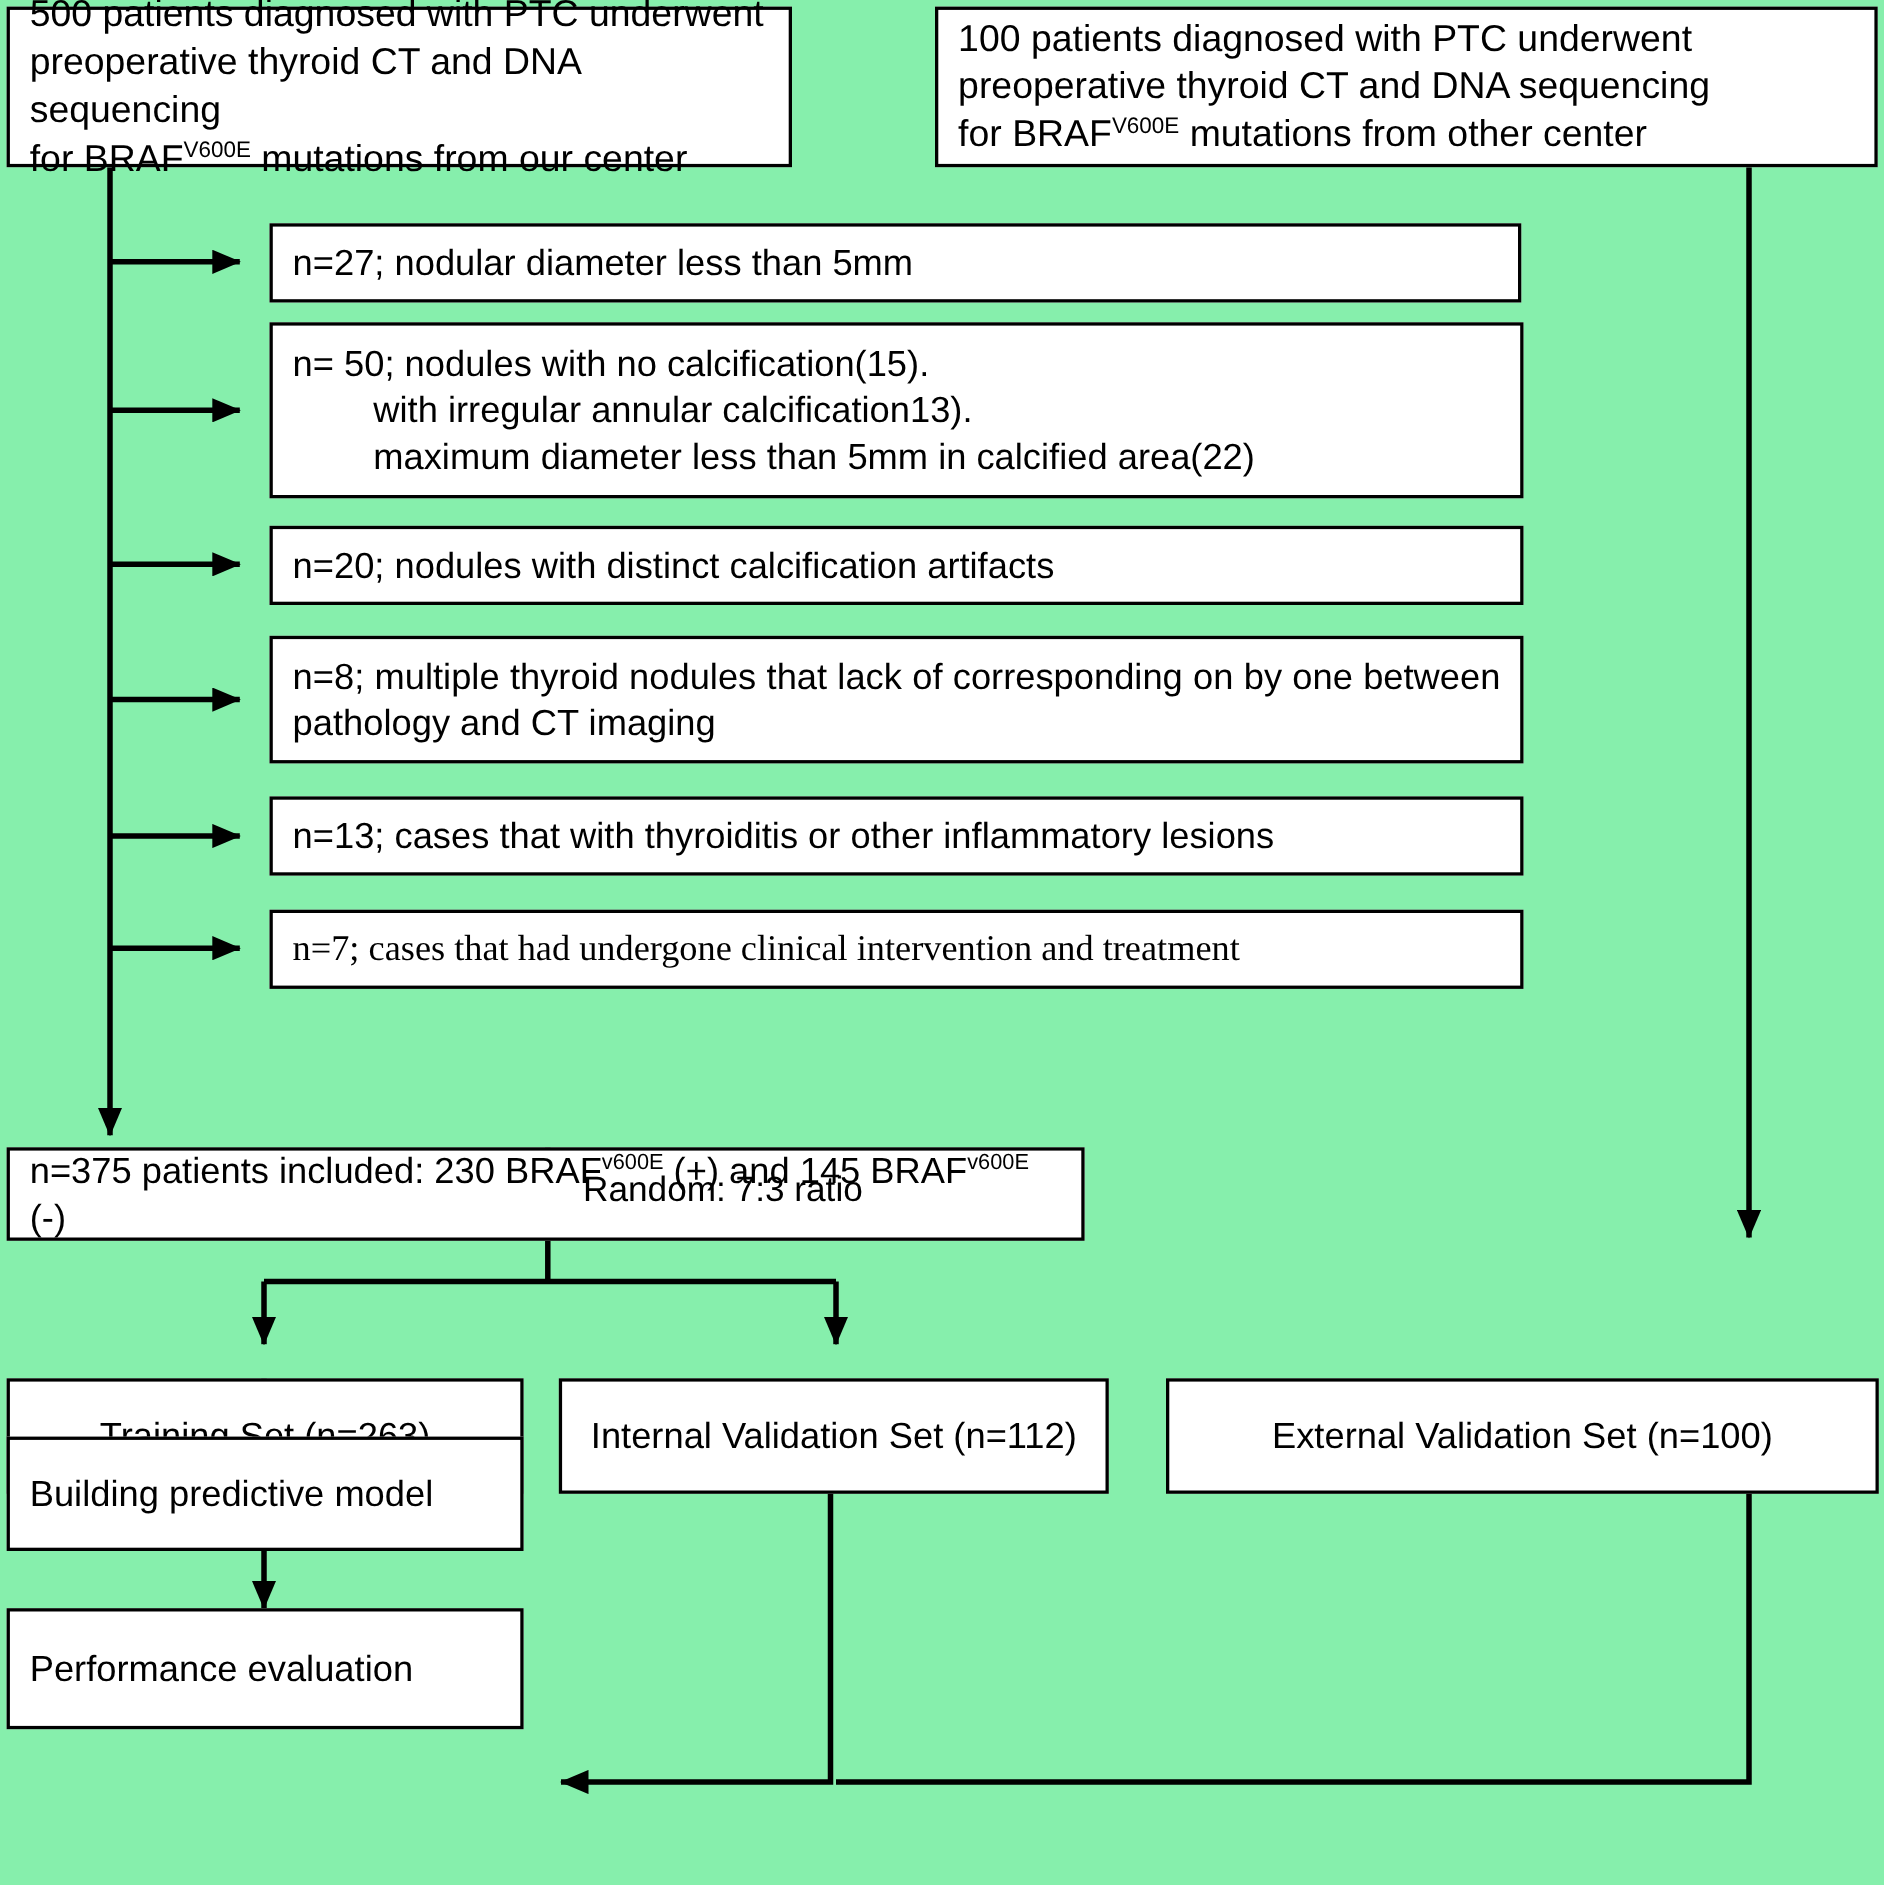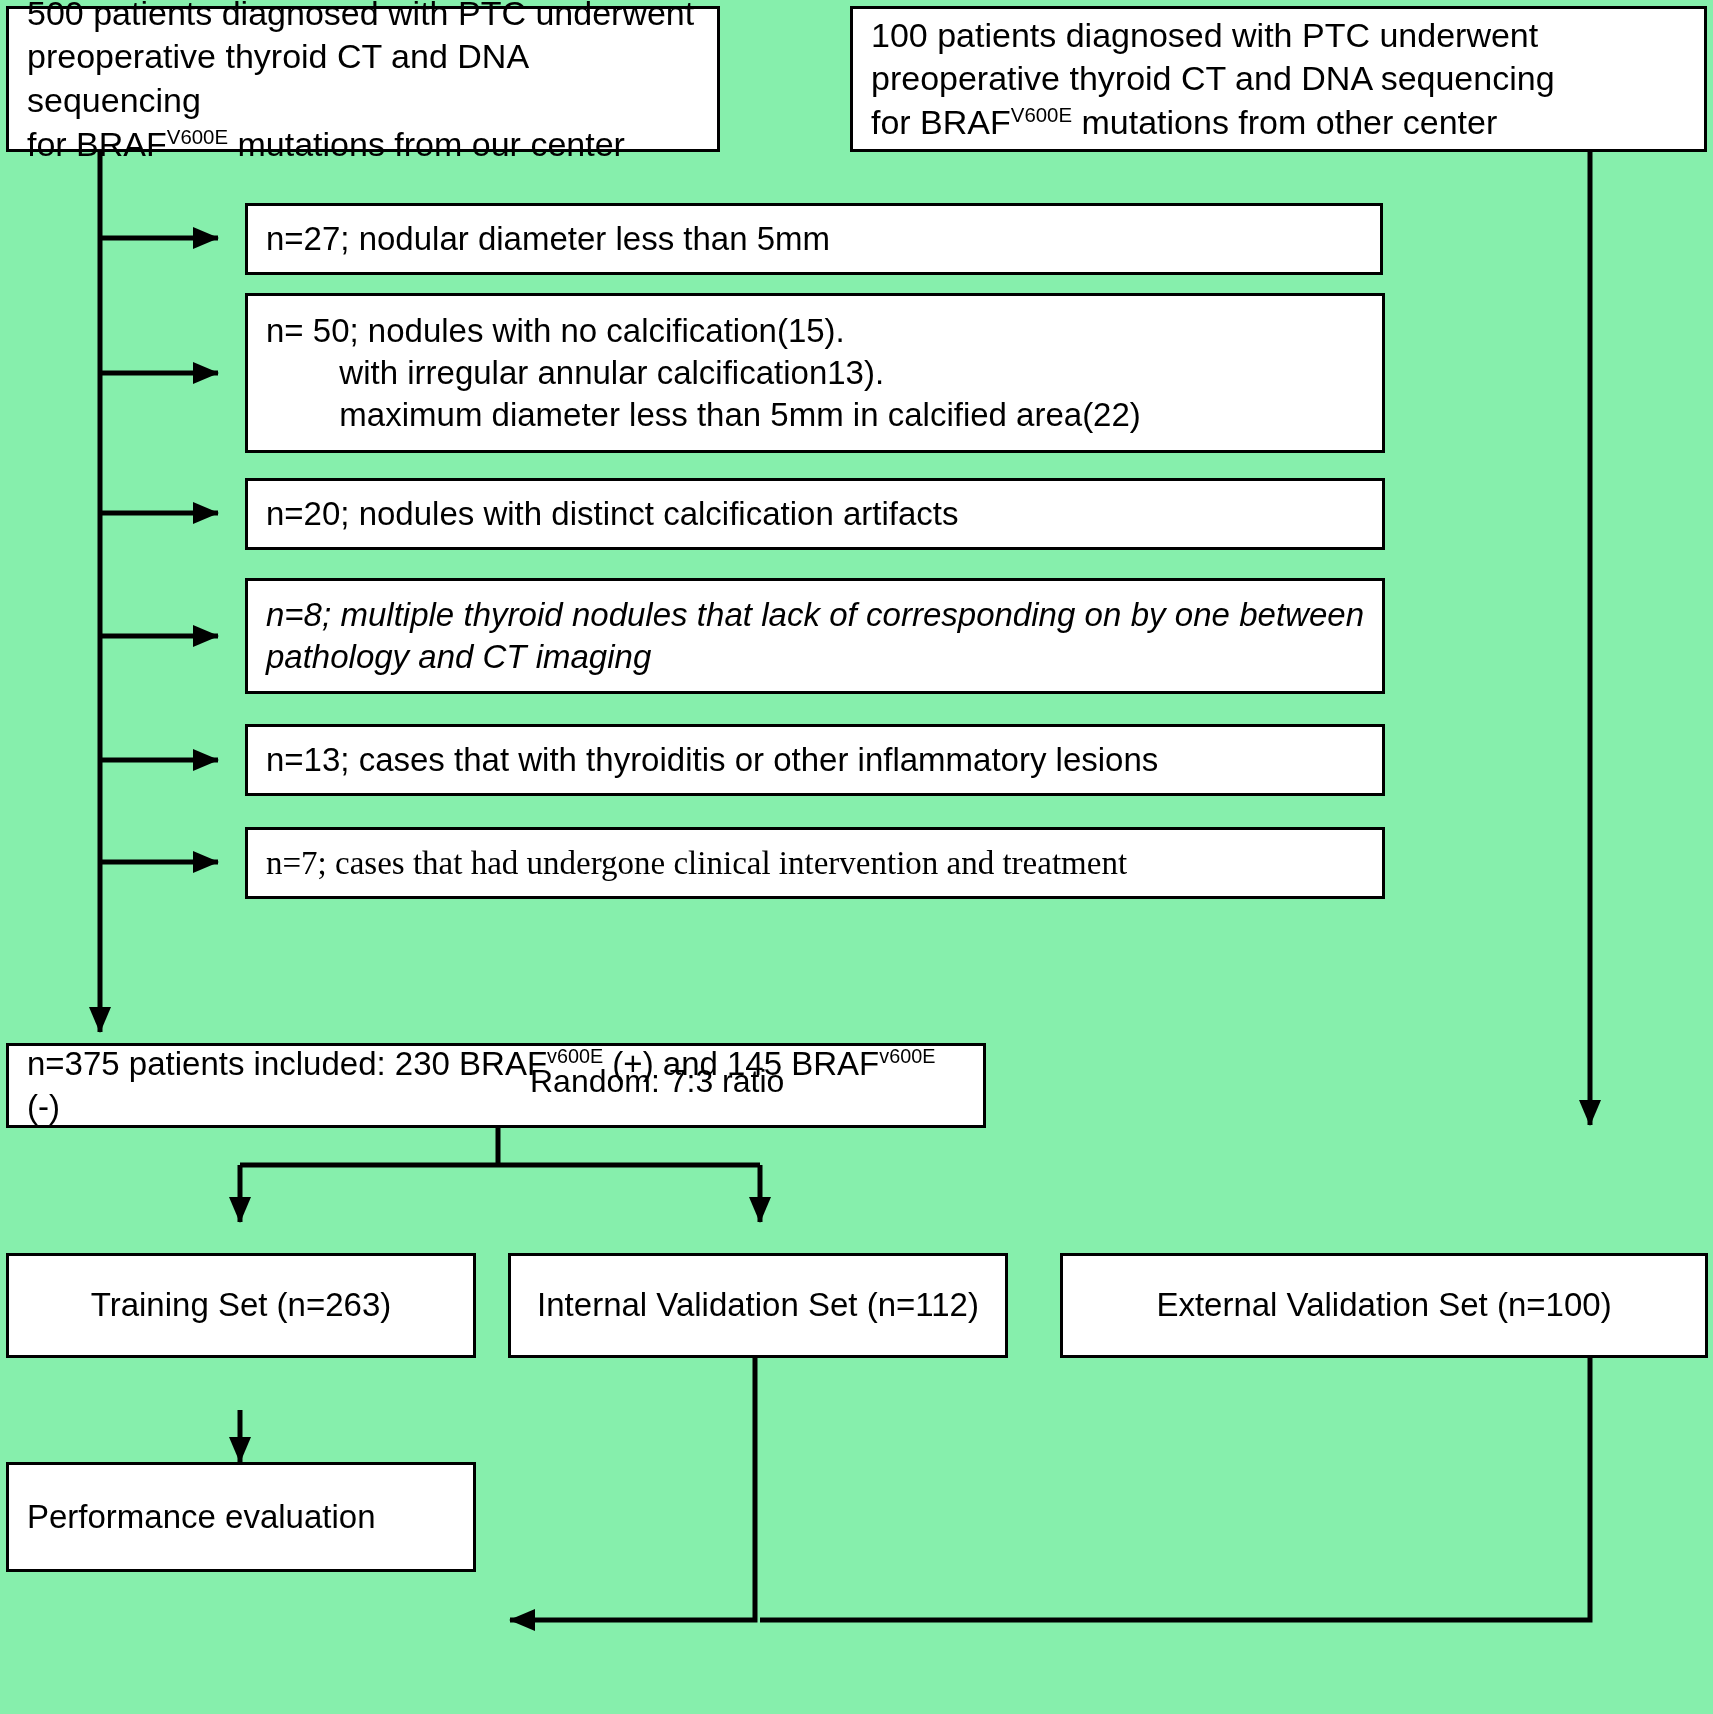--- a/index.html
+++ b/index.html
@@ -118,21 +118,21 @@
   <div class="node excl" style="left:245px; top:293px; width:1140px; height:160px;">
     <span class="txt">n= 50; nodules with no calcification(15).
         with irregular annular calcification13).
         maximum diameter less than 5mm in calcified area(22)</span>
   </div>
 
   <div class="node excl" style="left:245px; top:478px; width:1140px; height:72px;">
     <span class="txt">n=20; nodules with distinct calcification artifacts</span>
   </div>
 
-  <div class="node excl justified" style="left:245px; top:578px; width:1140px; height:116px;font-style:italic;">
+  <div class="node excl justified" style="left:245px; top:578px; width:1140px; height:116px;">
     <span class="txt">n=8; multiple thyroid nodules that lack of corresponding on by one between pathology and CT imaging</span>
   </div>
 
   <div class="node excl" style="left:245px; top:724px; width:1140px; height:72px;justify-content:center;">
     <span class="txt">n=13; cases that with thyroiditis or other inflammatory lesions</span>
   </div>
 
   <div class="node excl" style="left:245px; top:827px; width:1140px; height:72px;font-family:Liberation Serif, serif;">
     <span class="txt">n=7; cases that had undergone clinical intervention and treatment</span>
   </div>
@@ -148,18 +148,21 @@
   </div>
 
   <div class="node setbox" style="left:508px; top:1253px; width:500px; height:105px;">
     <span class="txt">Internal Validation Set (n=112)</span>
   </div>
 
   <div class="node setbox" style="left:1060px; top:1253px; width:648px; height:105px;">
     <span class="txt">External Validation Set (n=100)</span>
   </div>
 
+  <div class="node stage" style="left:6px; top:1306px; width:470px; height:104px;">
+    <span class="txt">Building predictive model</span>
+  </div>
 
   <div class="node stage" style="left:6px; top:1462px; width:470px; height:110px;">
     <span class="txt">Performance evaluation</span>
   </div>
 
 </div>
 
 </body></html>

